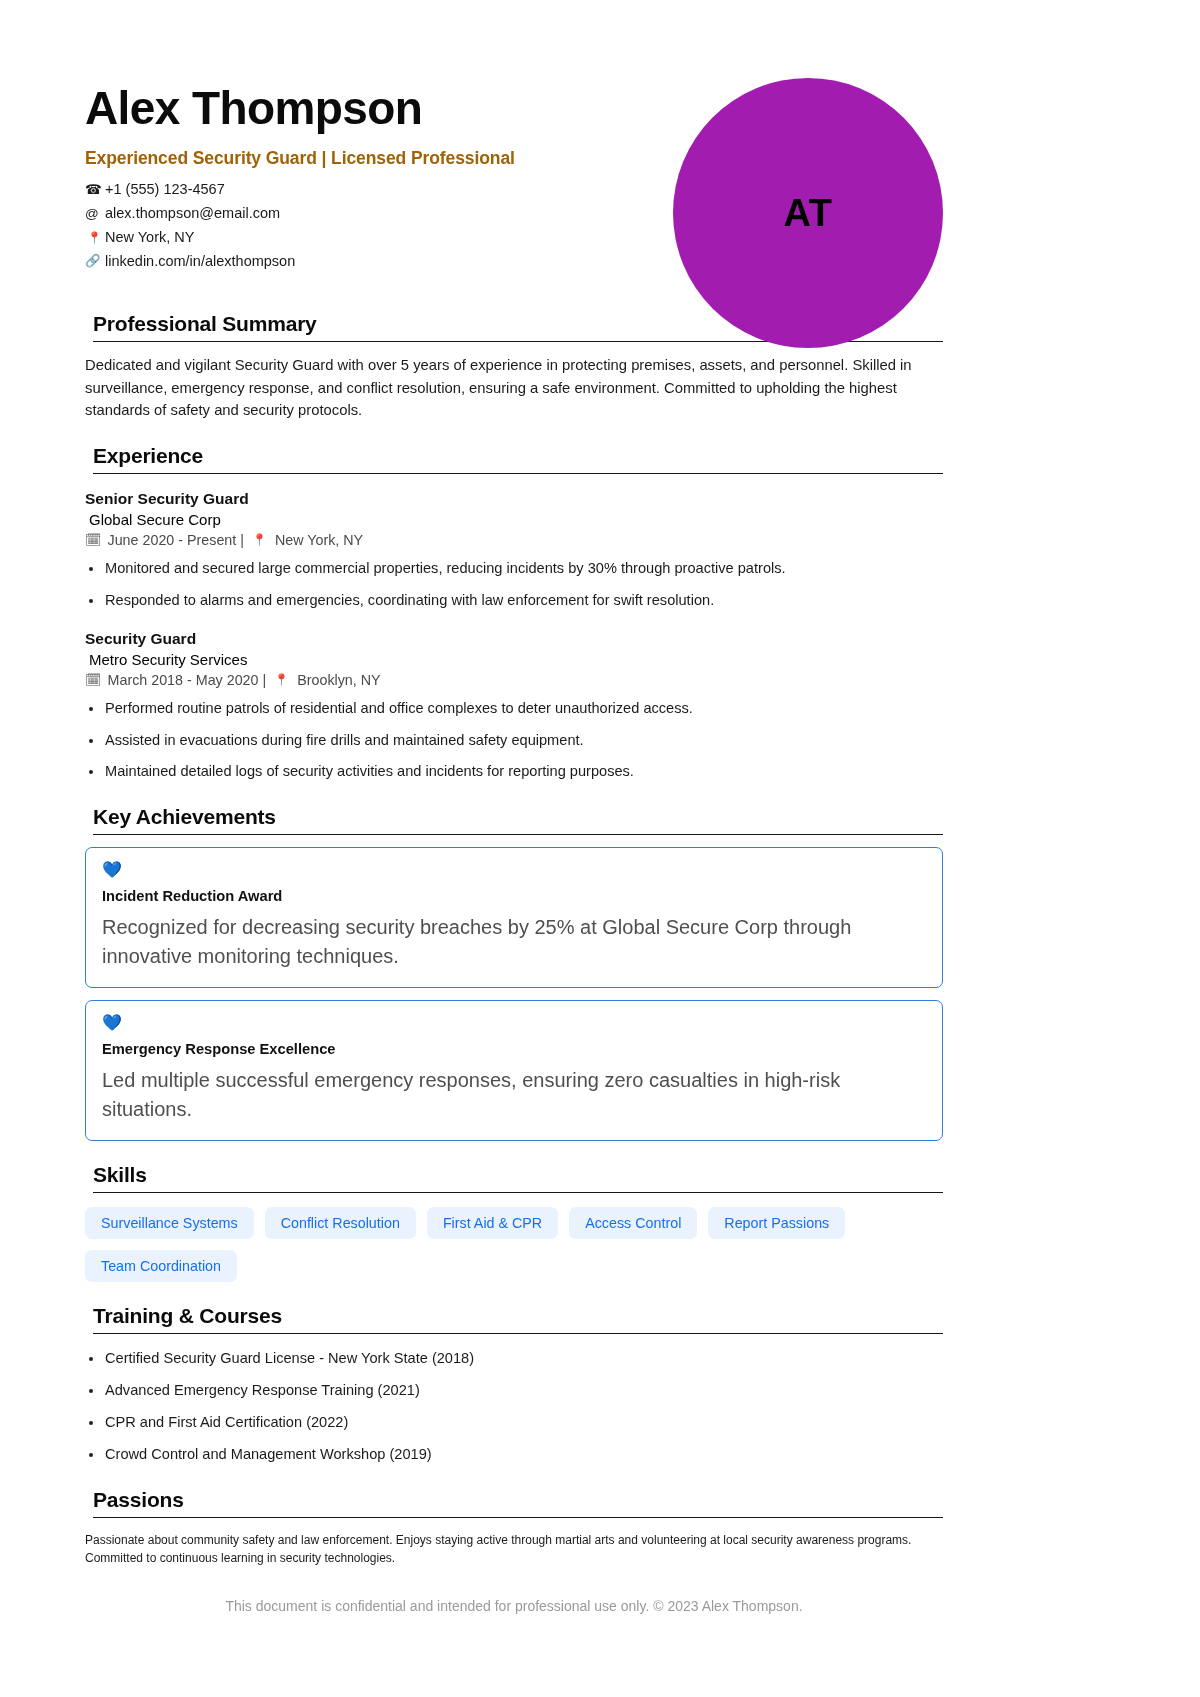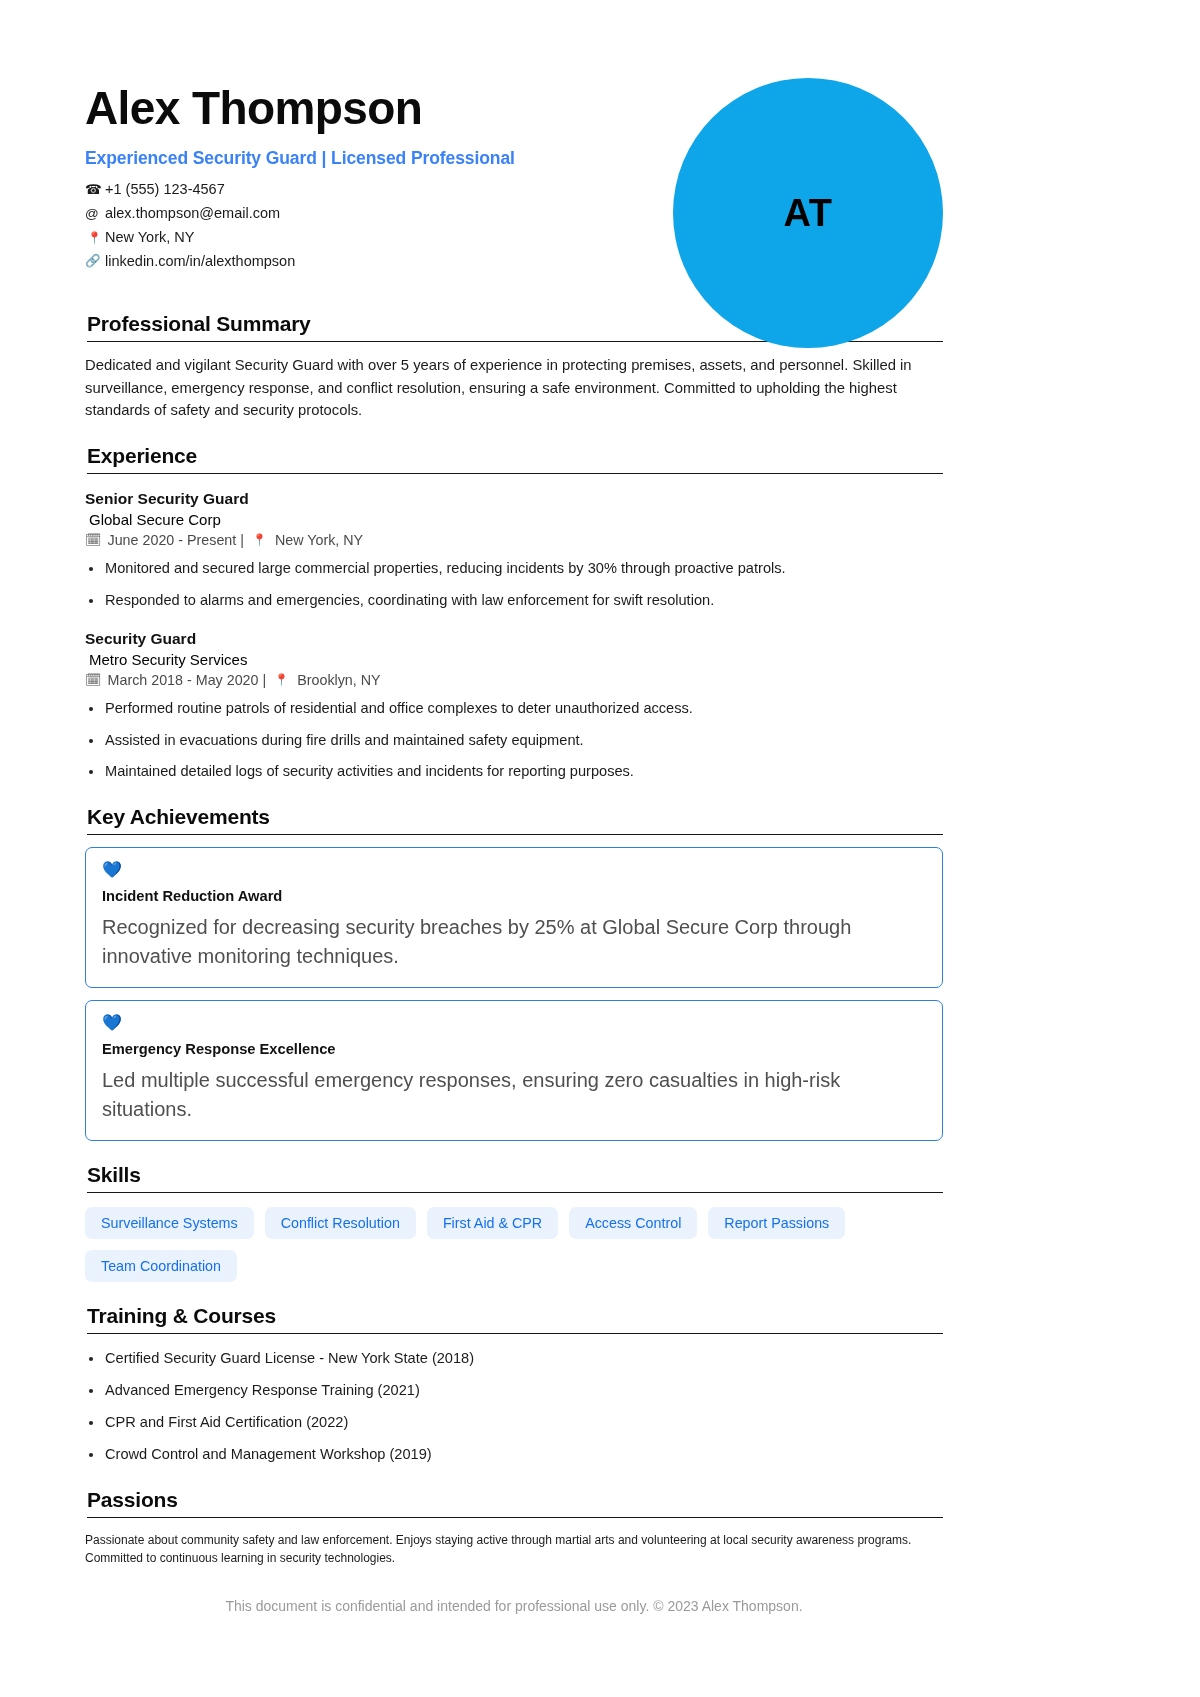--- a/index.html
+++ b/index.html
@@ -37,21 +37,21 @@
     font-weight: bold;
     letter-spacing: -0.6px;
     line-height: 1.05;
     margin: 0 0 16px 0;
     color: #0b0b0b;
   }
   .headline {
     font-size: 17.5px;
     font-weight: bold;
     margin: 0 0 10px 0;
-    color: #3b82f6;
+    color: #a16207;
     letter-spacing: -0.1px;
   }
   .contact-list { margin: 0; padding: 0; list-style: none; }
   .contact-item {
     display: flex;
     align-items: center;
     font-size: 14.5px;
     color: #1a1a1a;
     line-height: 1.5;
     margin-bottom: 2px;
@@ -64,41 +64,41 @@
     text-align: left;
     line-height: 1.5;
   }
   .contact-icon.pin { font-size: 12px; padding-left: 2px; }
   .contact-icon.link { font-size: 12.5px; }
 
   .avatar {
     width: 270px;
     height: 270px;
     border-radius: 50%;
-    background: #0ea5e9;
+    background: #a21caf;
     display: flex;
     align-items: center;
     justify-content: center;
     flex: 0 0 270px;
     margin-right: 0px;
   }
   .avatar-initials {
     font-size: 38px;
     font-weight: bold;
     color: #000000;
     letter-spacing: 0.5px;
   }
 
   
   .section { margin-top: 22px; }
   .section-title {
     font-size: 21px;
     font-weight: bold;
     color: #0b0b0b;
-    margin: 0 0 9px 2px;
+    margin: 0 0 9px 8px;
     padding-bottom: 5px;
     border-bottom: 1.6px solid #171717;
     letter-spacing: -0.2px;
   }
   .summary-text {
     font-size: 14.8px;
     line-height: 1.53;
     color: #1b1b1b;
     margin: 12px 0 0 0;
     max-width: 1030px;

